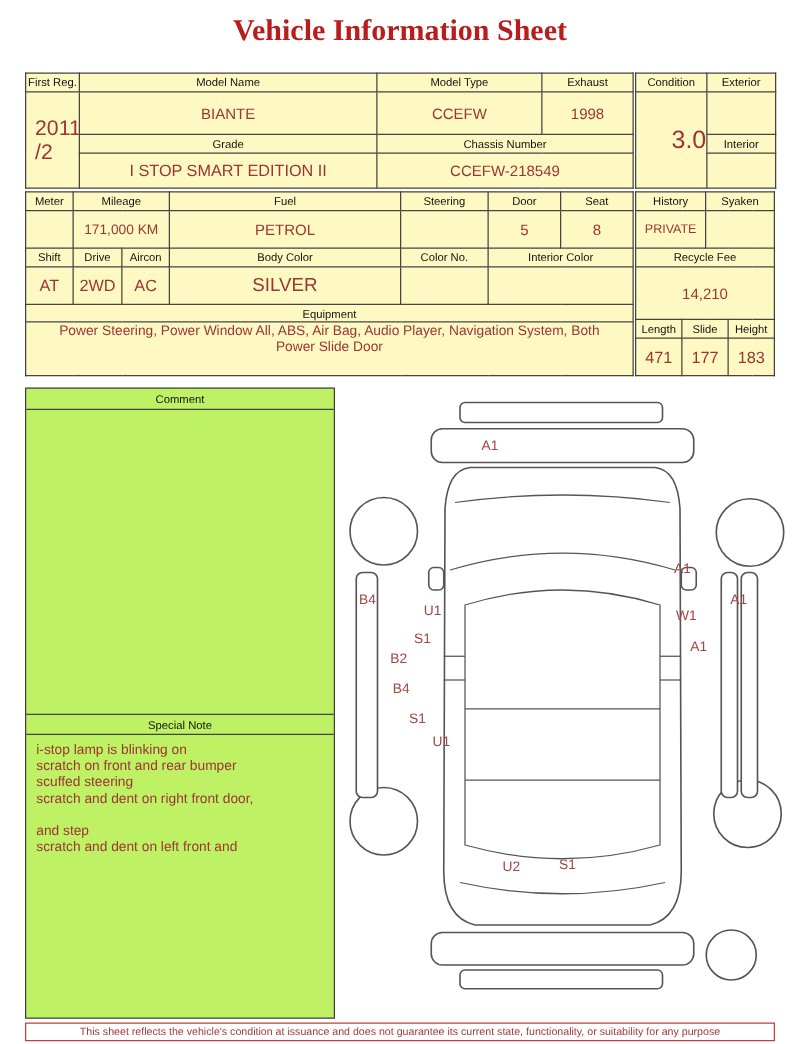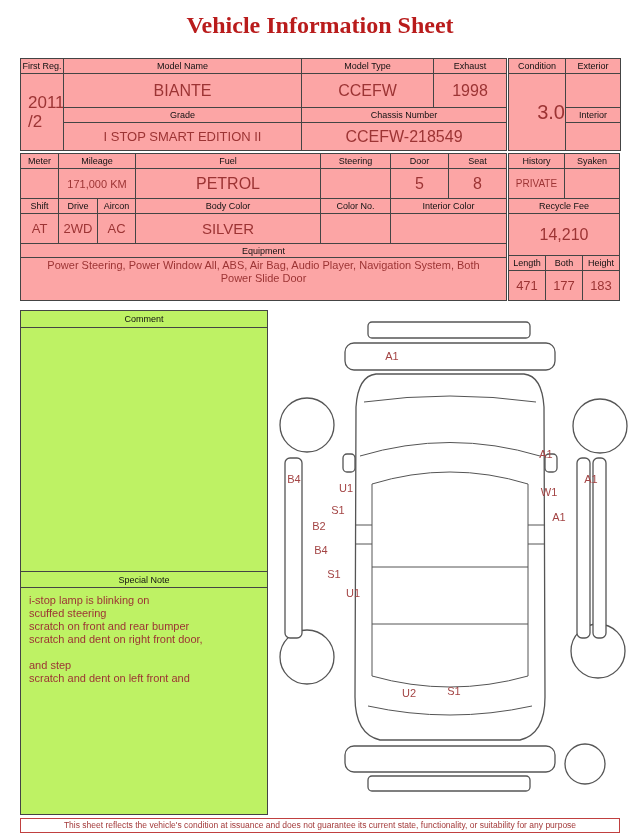--- a/index.html
+++ b/index.html
@@ -5,25 +5,25 @@
   :root{
     --red:#9c3434;
     --border:#444;
     --marker:#a34444;
   }
   *{box-sizing:border-box;margin:0;padding:0;}
   html,body{background:#fff;}
   body{width:640px;height:835px;position:relative;font-family:"Liberation Sans",sans-serif;color:#111;overflow:hidden;}
   .title{position:absolute;top:12px;left:0;width:100%;text-align:center;
          font-family:"Liberation Serif",serif;font-size:24px;font-weight:700;color:#b91c1c;}
-  table.t{position:absolute;border-collapse:collapse;table-layout:fixed;background:#fca5a5;}
+  table.t{position:absolute;border-collapse:collapse;table-layout:fixed;background:#fef9c3;}
   .t td{border:1px solid var(--border);padding:0;overflow:hidden;white-space:nowrap;}
   td.lbl{font-size:9px;color:#111;text-align:center;height:15px;font-weight:400;}
   td.val{color:var(--red);text-align:center;vertical-align:middle;font-size:15px;}
-  td.v-big{font-size:16px;margin-top:32px;}
+  td.v-big{font-size:12px;margin-top:32px;}
   td.v-med{font-size:13px;}
   td.v-sm{font-size:11px;}
   td.v-xs{font-size:10px;}
   td.first-reg{font-size:17px;line-height:19px;text-align:left;padding-left:7px;white-space:pre-line;}
   td.cond{font-size:20px;text-align:right;padding-left:6px;}
   td.equip{white-space:normal;text-align:center;vertical-align:top;padding:1px 16px;font-size:11px;line-height:13px;color:var(--red);}
   .t1-left{left:20px;top:58px;width:486px;}
   .t1-right{left:508px;top:58px;width:112px;}
   .t2-left{left:20px;top:153px;width:486px;}
   .t2-right{left:508px;top:153px;width:112px;}
@@ -168,39 +168,39 @@
     <td class="val" colspan="3"></td>
   </tr>
   <tr>
     <td class="lbl" colspan="6">Recycle Fee</td>
   </tr>
   <tr>
     <td class="val v-big" colspan="6" style="height:42px">14,210</td>
   </tr>
   <tr>
     <td class="lbl" colspan="2">Length</td>
-    <td class="lbl" colspan="2">Both</td>
+    <td class="lbl" colspan="2">Slide</td>
     <td class="lbl" colspan="2">Height</td>
   </tr>
   <tr>
     <td class="val v-med" colspan="2" style="height:30px">471</td>
     <td class="val v-med" colspan="2">177</td>
     <td class="val v-med" colspan="2">183</td>
   </tr>
 </tbody>
   </table>
 
 <div class="comment-box">
   <div class="box-hd">Comment</div>
   <div class="comment-area"></div>
   <div class="special-hd">Special Note</div>
   <div class="note-area">
     <div class="note-line">i-stop lamp is blinking on</div>
+    <div class="note-line">scratch on front and rear bumper</div>
     <div class="note-line">scuffed steering</div>
-    <div class="note-line">scratch on front and rear bumper</div>
     <div class="note-line">scratch and dent on right front door,</div>
     <div class="note-line"></div>
     <div class="note-line">and step</div>
     <div class="note-line">scratch and dent on left front and</div>
   </div>
 </div>
 
 <div class="diagram">
   <svg viewBox="0 0 360 503" width="360" height="503" xmlns="http://www.w3.org/2000/svg">
     <g stroke="#555" stroke-width="1.3" fill="#fff">

